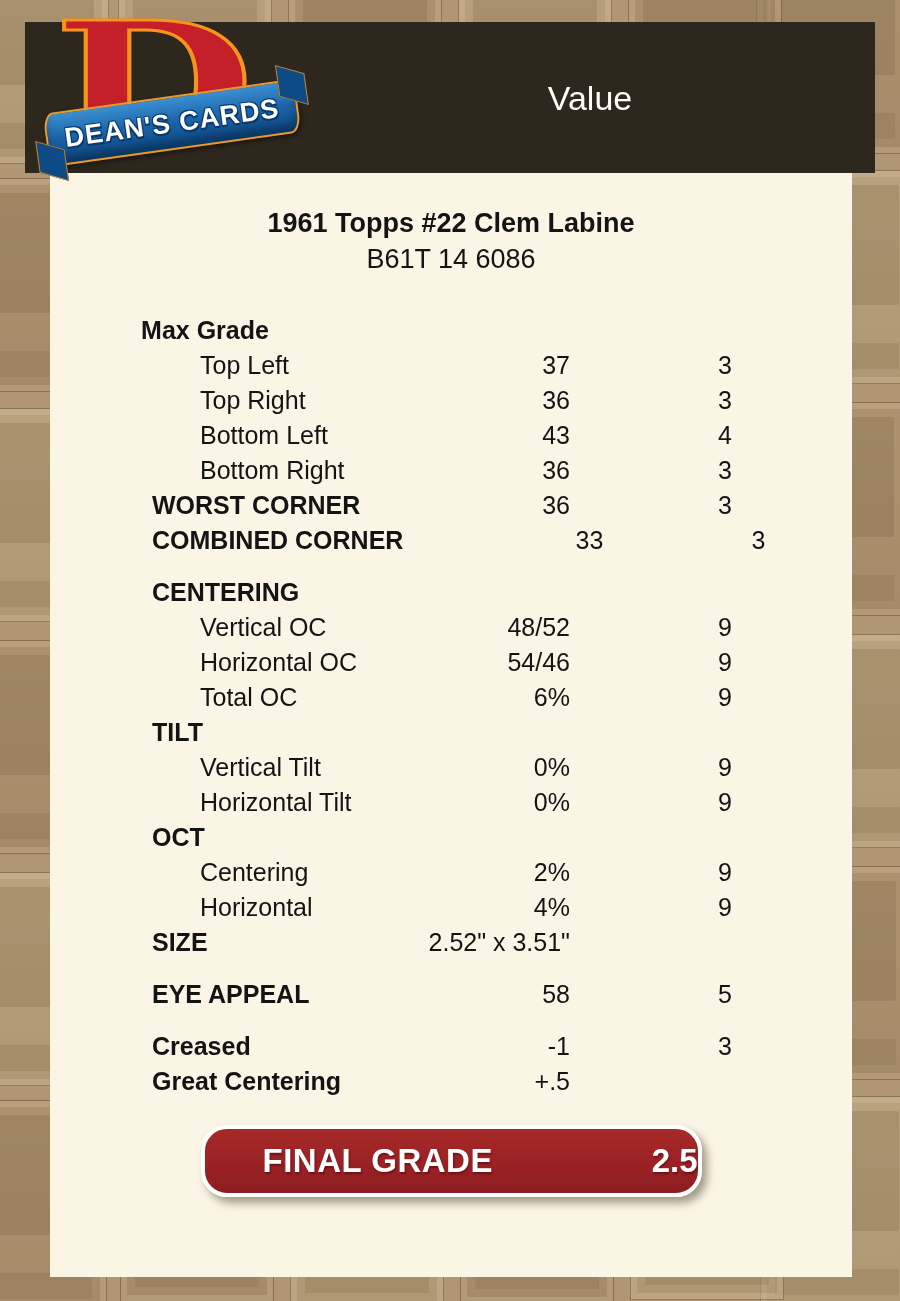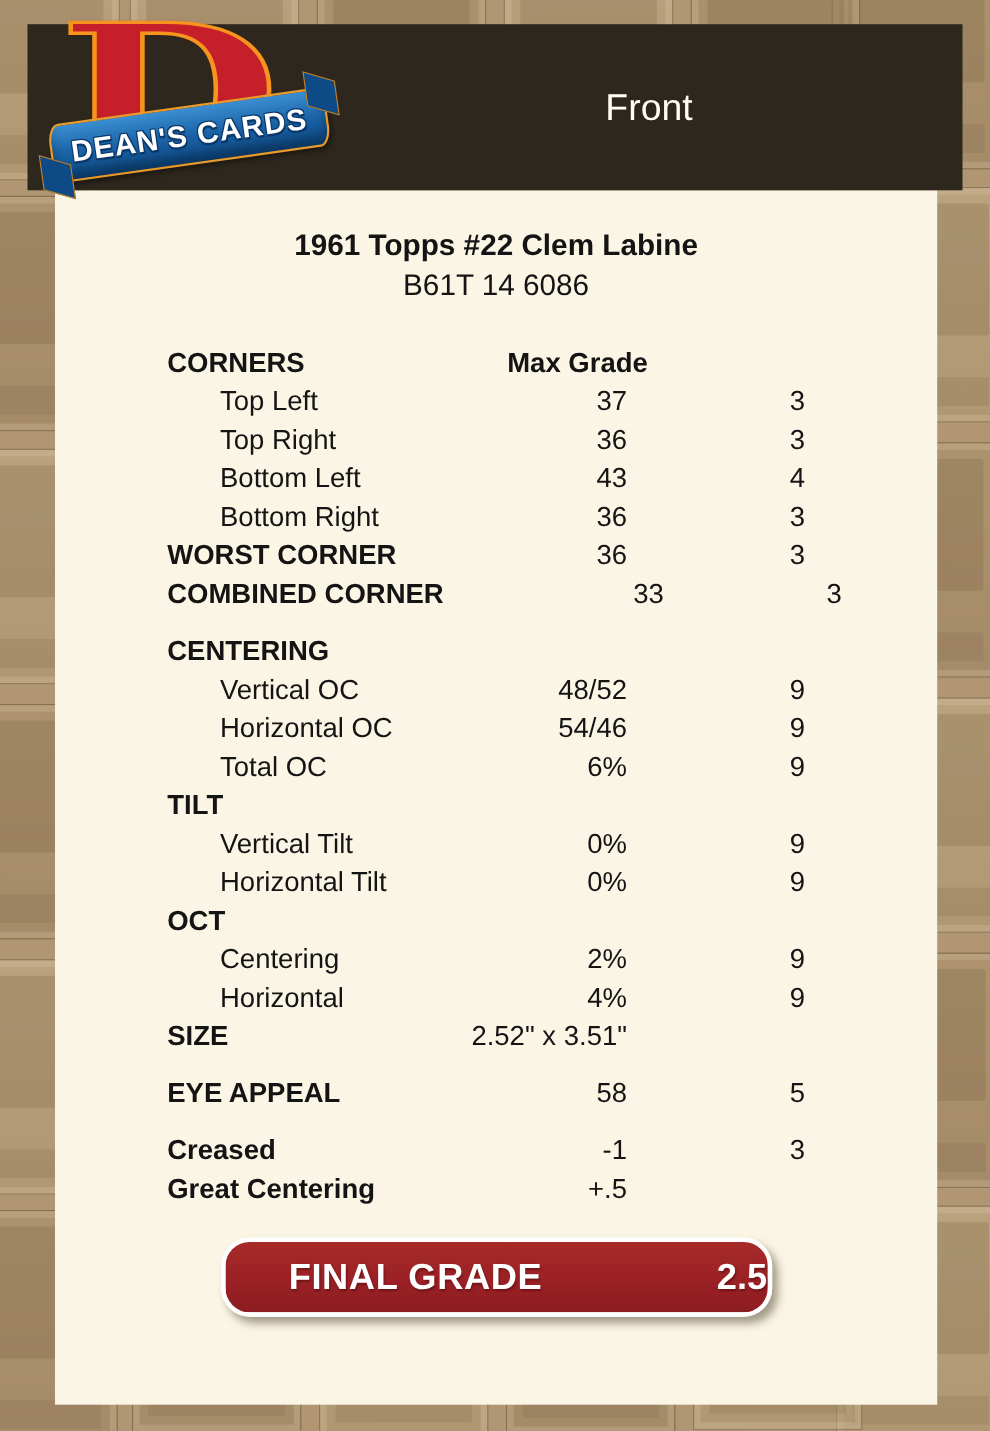--- a/index.html
+++ b/index.html
@@ -115,31 +115,30 @@
 </div>
 
 <div class="header-bar">
   <div class="logo">
     <div class="logo-d">D</div>
     <div class="logo-ribbon">
       <span>DEAN'S CARDS</span>
     </div>
   </div>
   <div class="header-titles">
-    <h2 class="header-subtitle">Front</h2>
+    <h2 class="header-subtitle">Value</h2>
   </div>
 </div>
 
 <div class="panel">
   <div class="card-title">1961 Topps #22 Clem Labine</div>
   <div class="card-id">B61T 14 6086</div>
 
   <div class="grades">
     <div class="r r-colhead">
-      <div class="c-label">CORNERS</div>
       <div class="c-max">Max Grade</div>
     </div>
     <div class="r r-indent">
       <div class="c-label">Top Left</div>
       <div class="c-value">37</div>
       <div class="c-max">3</div>
     </div>
     <div class="r r-indent">
       <div class="c-label">Top Right</div>
       <div class="c-value">36</div>

